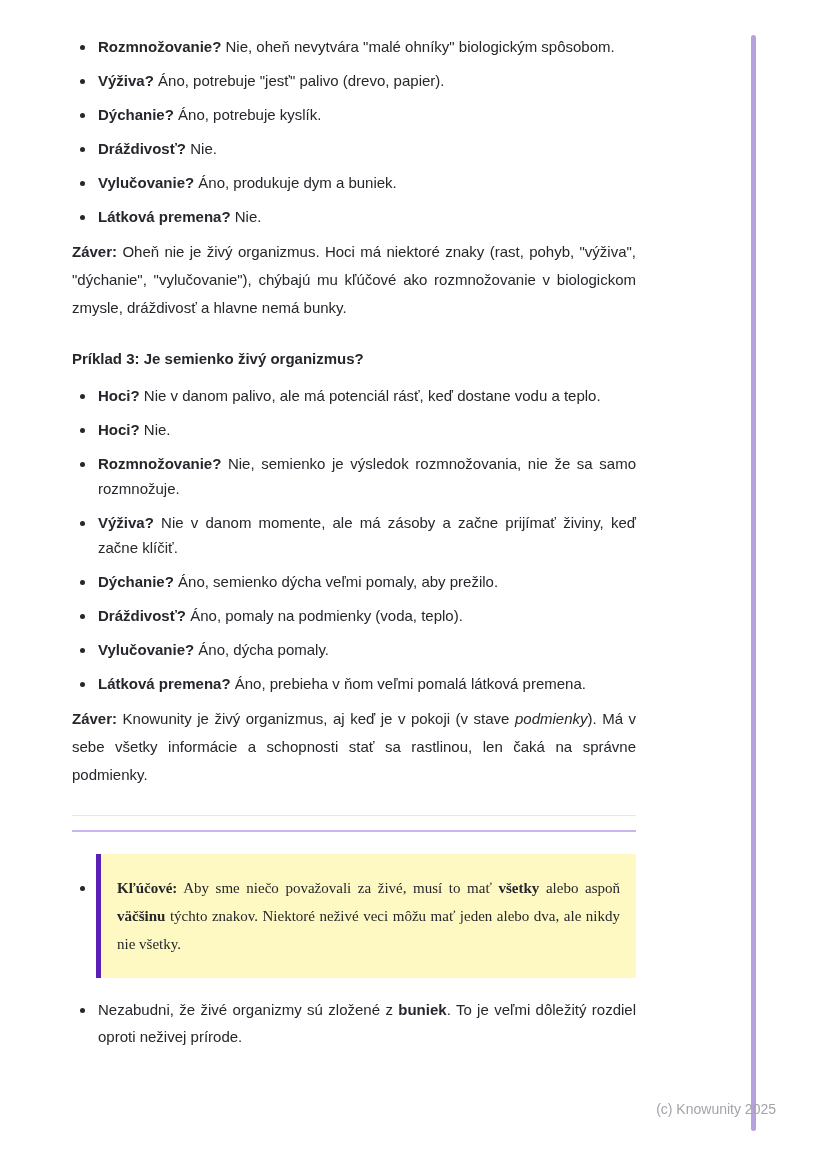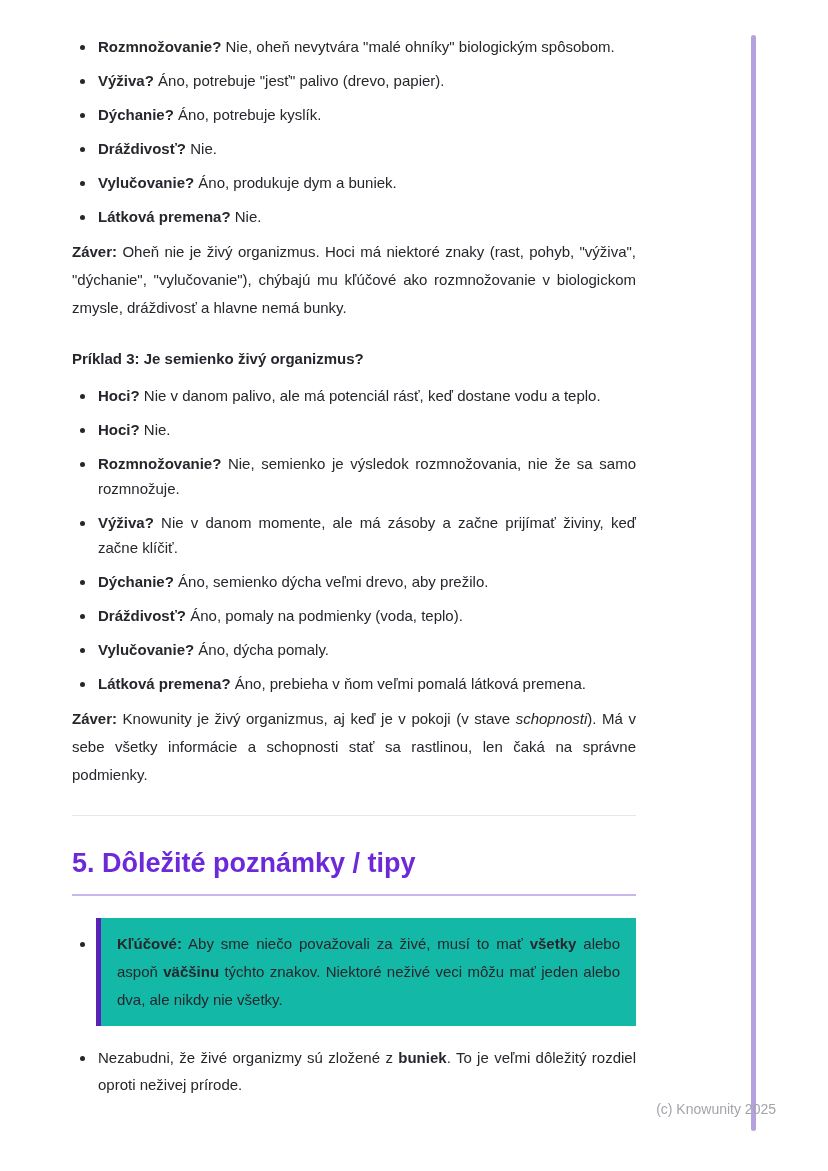--- a/index.html
+++ b/index.html
@@ -60,25 +60,26 @@
     background: #c9b6ee;
     margin-top: 14px;
   }
   ul.callout-list {
     margin-top: 22px;
     padding-left: 24px;
     list-style: disc;
   }
   ul.callout-list > li { margin: 0; }
   .callout-box {
-    background: #14b8a6;
+    background: #fef9c3;
     border-left: 5px solid #5b21b6;
-    padding: 12px 16px;
+    padding: 20px 16px;
     line-height: 28px;
     text-align: justify;
+    font-family: Liberation Serif, serif;
   }
   ul.note-list { margin-top: 18px; }
   ul.note-list > li { line-height: 27px; }
   .footer-credit {
     position: absolute;
     top: 1101px;
     right: 52px;
     font-size: 14px;
     color: #a3a3ab;
     z-index: 2;
@@ -113,31 +114,30 @@
 
     <p class="para"><strong>Záver:</strong> <span>Oheň nie je živý organizmus. Hoci má niektoré znaky (rast, pohyb, "výživa", "dýchanie", "vylučovanie"), chýbajú mu kľúčové ako rozmnožovanie v biologickom zmysle, dráždivosť a hlavne nemá bunky.</span></p>
 
     <p class="h3">Príklad 3: Je semienko živý organizmus?</p>
 
     <ul class="bullet-list seed-list">
       <li><strong>Hoci?</strong> <span>Nie v danom palivo, ale má potenciál rásť, keď dostane vodu a teplo.</span></li>
       <li><strong>Hoci?</strong> <span>Nie.</span></li>
       <li><strong>Rozmnožovanie?</strong> <span>Nie, semienko je výsledok rozmnožovania, nie že sa samo rozmnožuje.</span></li>
       <li><strong>Výživa?</strong> <span>Nie v danom momente, ale má zásoby a začne prijímať živiny, keď začne klíčiť.</span></li>
-      <li><strong>Dýchanie?</strong> <span>Áno, semienko dýcha veľmi drevo, aby prežilo.</span></li>
+      <li><strong>Dýchanie?</strong> <span>Áno, semienko dýcha veľmi pomaly, aby prežilo.</span></li>
       <li><strong>Dráždivosť?</strong> <span>Áno, pomaly na podmienky (voda, teplo).</span></li>
       <li><strong>Vylučovanie?</strong> <span>Áno, dýcha pomaly.</span></li>
       <li><strong>Látková premena?</strong> <span>Áno, prebieha v ňom veľmi pomalá látková premena.</span></li>
     </ul>
 
-    <p class="para"><strong>Záver:</strong> <span>Knowunity je živý organizmus, aj keď je v pokoji (v stave </span><em>schopnosti</em><span>). Má v sebe všetky informácie a schopnosti stať sa rastlinou, len čaká na správne podmienky.</span></p>
+    <p class="para"><strong>Záver:</strong> <span>Knowunity je živý organizmus, aj keď je v pokoji (v stave </span><em>podmienky</em><span>). Má v sebe všetky informácie a schopnosti stať sa rastlinou, len čaká na správne podmienky.</span></p>
 
     <hr class="gray-divider">
 
-    <h2 class="h2">5. Dôležité poznámky / tipy</h2>
     <div class="purple-underline"></div>
 
     <ul class="callout-list">
       <li>
         <div class="callout-box"><strong>Kľúčové:</strong><span> Aby sme niečo považovali za živé, musí to mať </span><strong>všetky</strong><span> alebo aspoň </span><strong>väčšinu</strong><span> týchto znakov. Niektoré neživé veci môžu mať jeden alebo dva, ale nikdy nie všetky.</span></div>
       </li>
     </ul>
 
     <ul class="bullet-list note-list">
       <li><span>Nezabudni, že živé organizmy sú zložené z </span><strong>buniek</strong><span>. To je veľmi dôležitý rozdiel oproti neživej prírode.</span></li>

